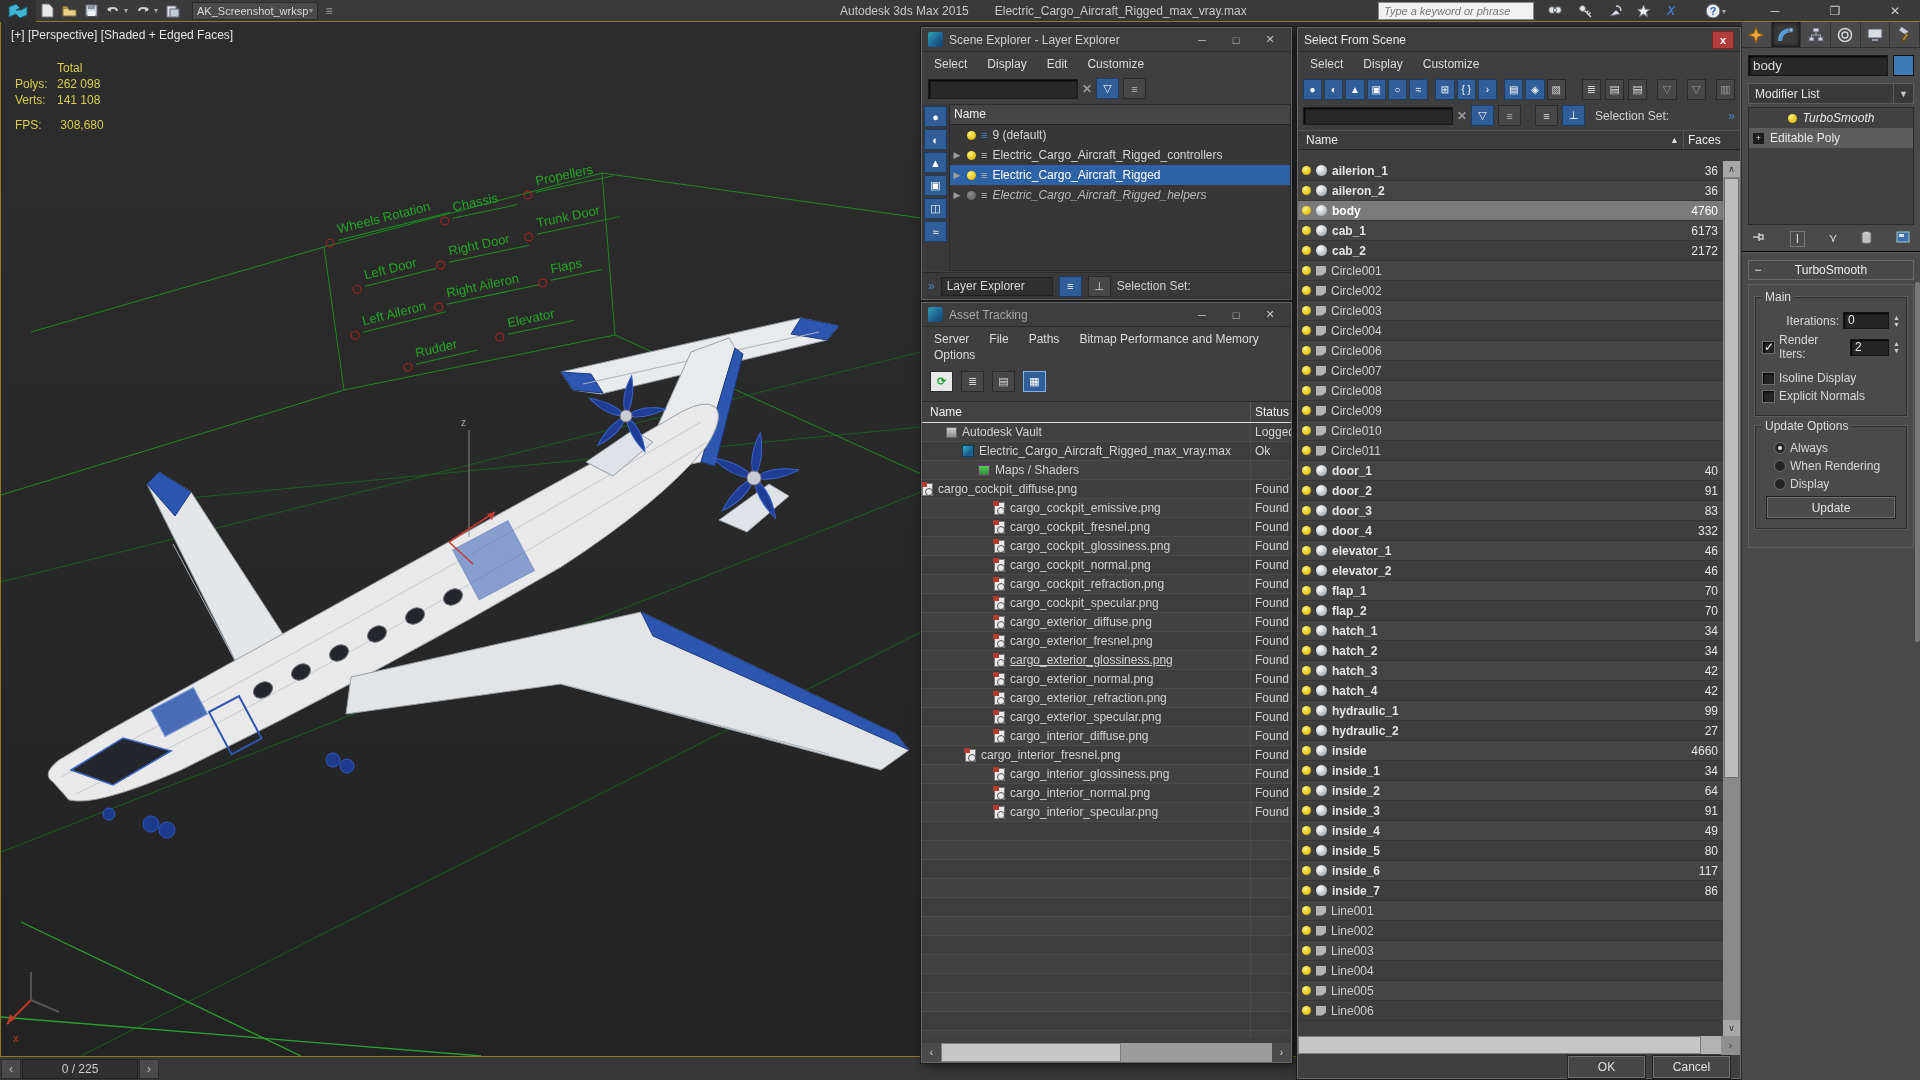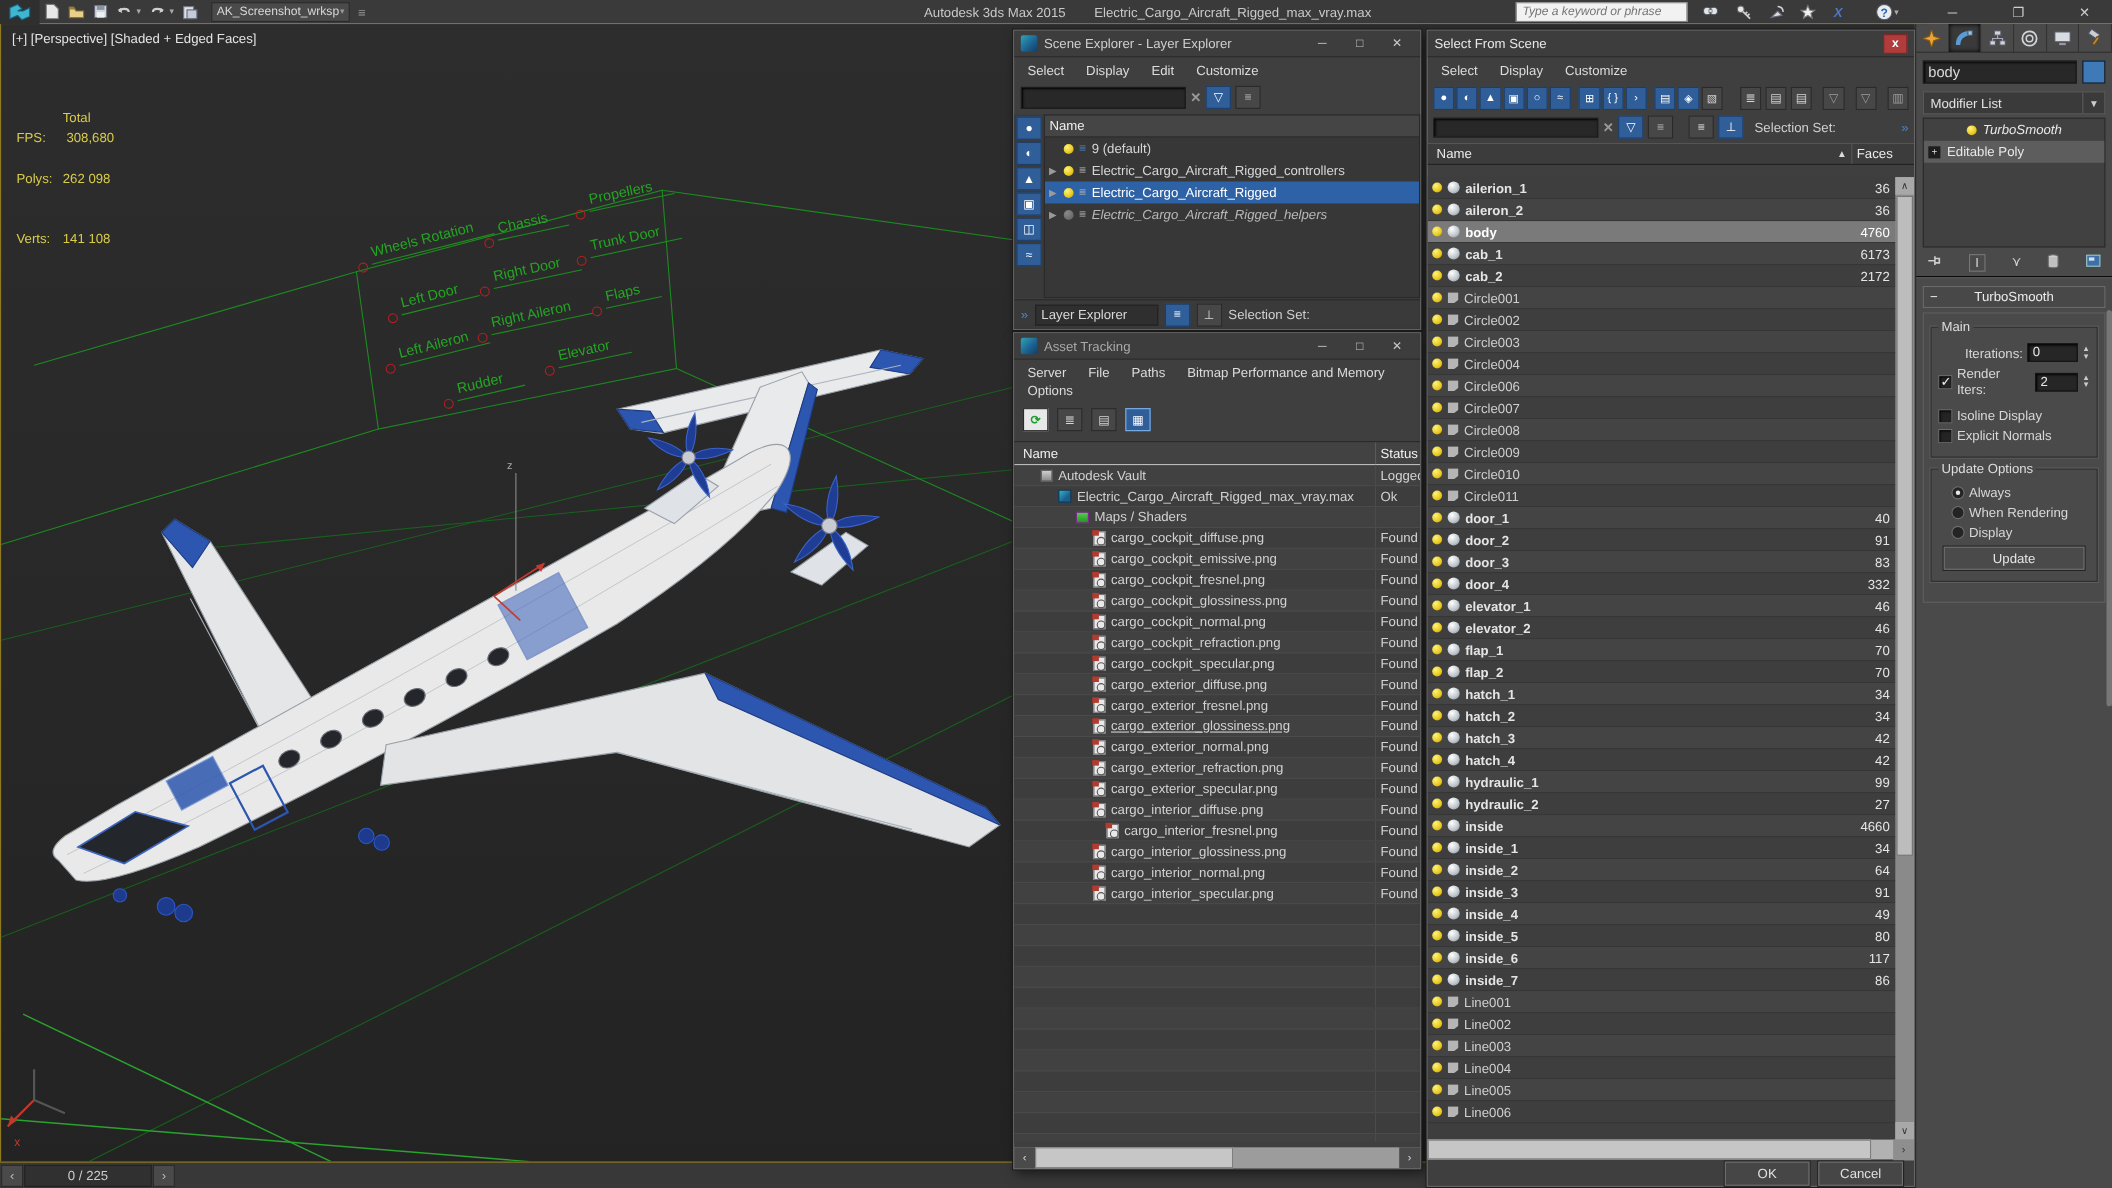--- a/index.html
+++ b/index.html
@@ -19,21 +19,21 @@
     border:1px solid #888; color:#777; font-style:italic; font-size:11px; padding:0 5px; font-family:"Liberation Sans",sans-serif; }
   .tb-ico { position:absolute; top:1px; width:26px; height:20px; display:flex; align-items:center; justify-content:center; }
   .winctl { position:absolute; top:0; width:46px; height:22px; display:flex; align-items:center; justify-content:center; color:#cfcfcf; font-size:12px; }
 
   
   #viewport { position:absolute; left:0; top:22px; width:1740px; height:1034px;
     background:linear-gradient(#2d2d2d, #232323); border-left:1px solid #8f7a20; }
   #vp-label { position:absolute; left:10px; top:6px; color:#e4e4e4; font-size:12px; }
   #vp-stats { position:absolute; left:14px; top:38px; color:#d9cc49; font-size:12px; line-height:16px; }
   #vp-stats .col-l { display:inline-block; width:42px; }
-  #vp-stats .col-v { display:inline-block;margin-top:39px; }
+  #vp-stats .col-v { display:inline-block; }
   #vp-fps { position:absolute; left:14px; top:96px; color:#d9cc49; }
   .annot { position:absolute; color:#23a623; font-size:13px; white-space:nowrap; padding:0 18px 3px 2px;
     border-bottom:1px solid #1d8f1f; transform-origin:left center; }
   .annot .dot { position:absolute; left:-13px; bottom:-6px; width:9px; height:9px; border:1.5px solid #b32020; border-radius:50%; }
 
   
   #timeline { position:absolute; left:0; top:1056px; width:1740px; height:24px; background:#383838; border-top:1px solid #8f7a20; display:flex; align-items:center; }
   .tl-btn { width:20px; height:20px; background:#4a4a4a; border:1px solid #2a2a2a; color:#bbb; display:flex; align-items:center; justify-content:center; margin:0 1px; }
   #tl-track { width:116px; height:20px; background:#303030; border:1px solid #222; color:#ccc; display:flex; align-items:center; justify-content:center; }
 
@@ -521,21 +521,21 @@
           <span class="st">Ok</span>
         </div>
         <div class="at-row">
           <span class="nm" style="padding-left: 56px;">
             <span class="ico-maps"></span>
             <span>Maps / Shaders</span>
           </span>
           <span class="st"></span>
         </div>
         <div class="at-row">
-          <span class="nm" style="padding-left: 72px;">
+          <span class="nm" style="">
             <span class="ico-bmp"></span>
             <span>cargo_cockpit_diffuse.png</span>
           </span>
           <span class="st">Found</span>
         </div>
         <div class="at-row">
           <span class="nm" style="padding-left: 72px;">
             <span class="ico-bmp"></span>
             <span>cargo_cockpit_emissive.png</span>
           </span>
@@ -619,21 +619,21 @@
           <span class="st">Found</span>
         </div>
         <div class="at-row">
           <span class="nm" style="padding-left: 72px;">
             <span class="ico-bmp"></span>
             <span>cargo_interior_diffuse.png</span>
           </span>
           <span class="st">Found</span>
         </div>
         <div class="at-row">
-          <span class="nm" style="padding-left: 84px;">
+          <span class="nm" style="padding-left: 43px;">
             <span class="ico-bmp"></span>
             <span>cargo_interior_fresnel.png</span>
           </span>
           <span class="st">Found</span>
         </div>
         <div class="at-row">
           <span class="nm" style="padding-left: 72px;">
             <span class="ico-bmp"></span>
             <span>cargo_interior_glossiness.png</span>
           </span>

